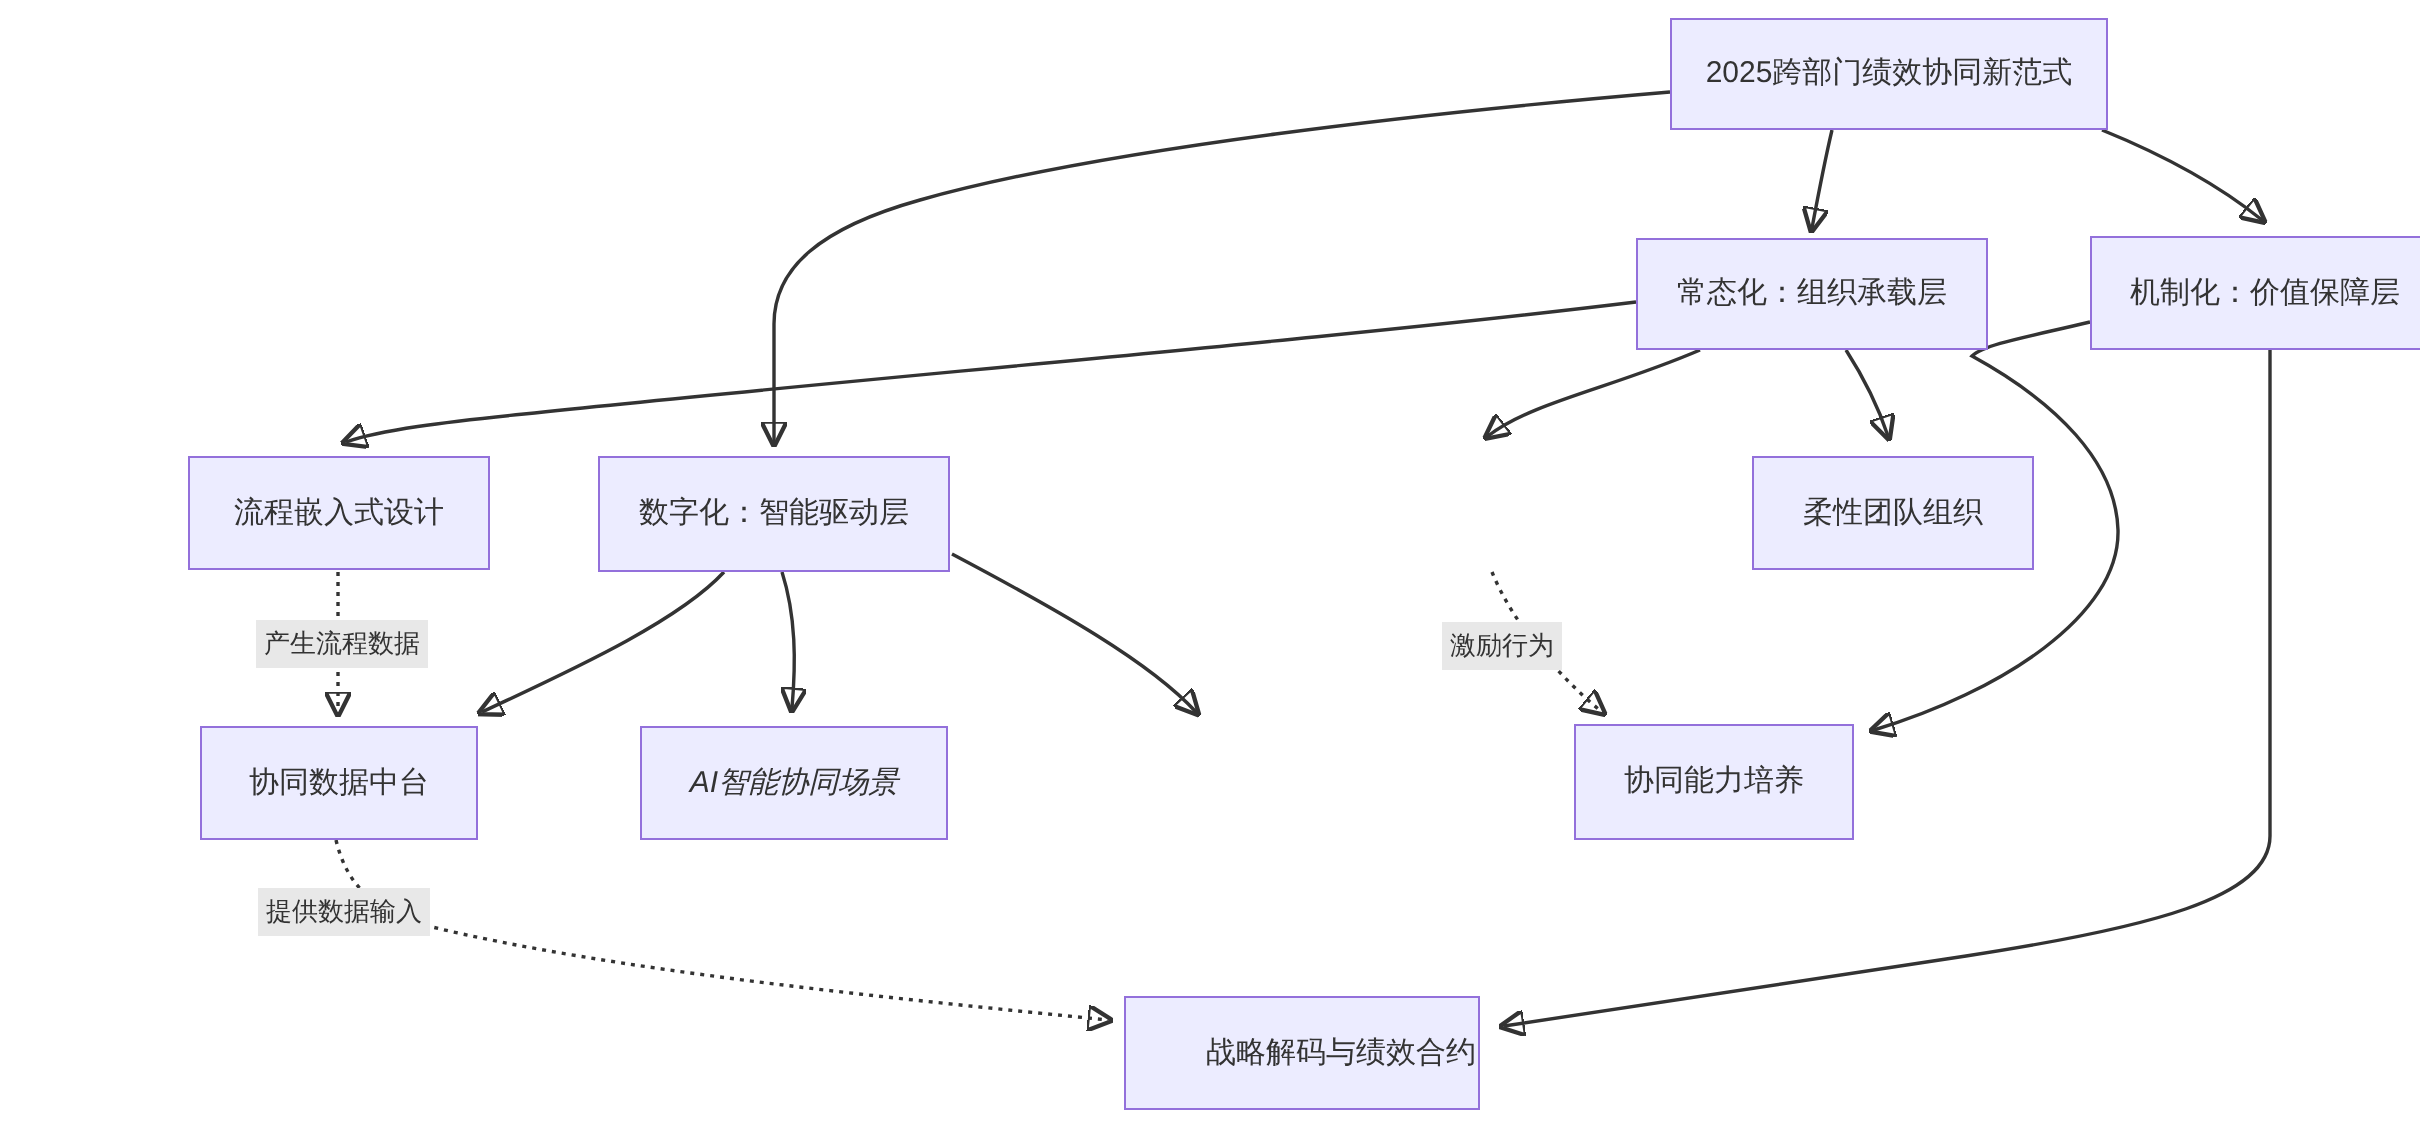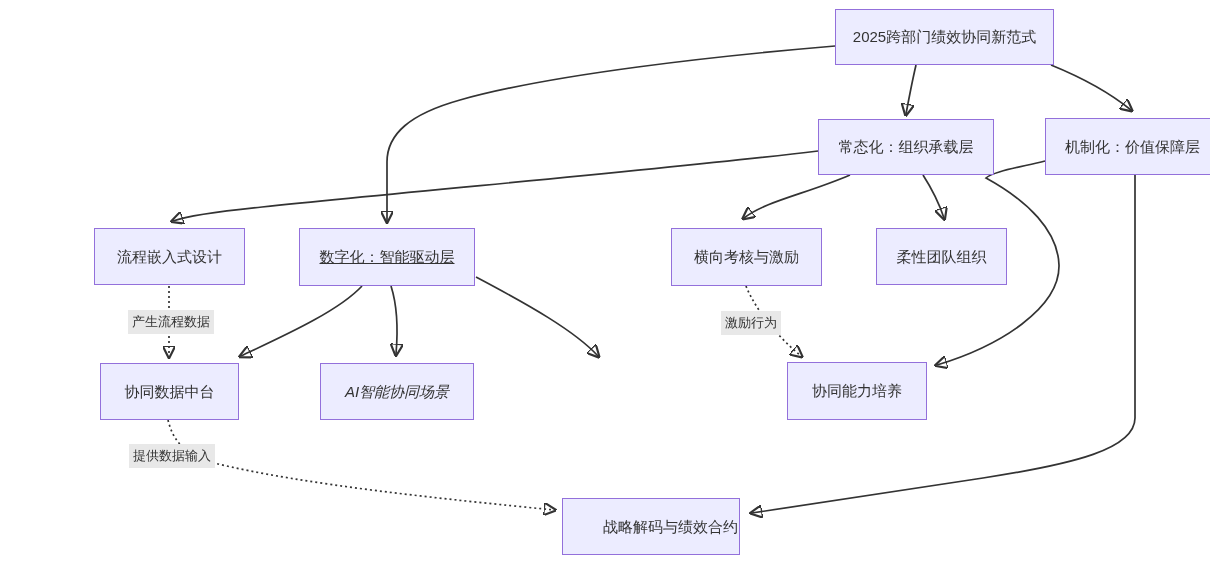--- a/index.html
+++ b/index.html
@@ -33,23 +33,23 @@
     font-size:13px;
     padding:3px 4px;
     white-space:nowrap;
     display:flex;align-items:center;justify-content:center;
   }
   
   #n-root      {left:793px;top:9px;  width:219px;height:56px;}
   #n-org       {left:776px;top:119px;width:176px;height:56px;}
   #n-value     {left:1003px;top:118px;width:175px;height:57px;}
   #n-process   {left:52px; top:228px;width:151px;height:57px;}
-  #n-digital   {left:257px;top:228px;width:176px;height:58px;text-decoration:underline;}
+  #n-digital   {left:257px;top:228px;width:176px;height:58px;}
   #n-review    {left:629px;top:228px;width:151px;height:58px;}
-  #n-team      {left:834px;top:228px;width:131px;height:57px;}
+  #n-team      {left:834px;top:228px;width:141px;height:57px;}
   #n-platform  {left:58px; top:363px;width:139px;height:57px;}
   #n-ai        {left:278px;top:363px;width:154px;height:57px;font-style:italic;}
   #n-board     {left:482px;top:363px;width:153px;height:57px;}
   #n-capability{left:745px;top:362px;width:140px;height:58px;}
   #n-strategy  {left:520px;top:498px;width:178px;height:57px;padding-left:39px;}
   
   #el-produce  {left:86px; top:310px;}
   #el-incentive{left:679px;top:311px;}
   #el-provide  {left:87px; top:444px;}
 </style>
@@ -78,21 +78,20 @@
     <path class="dotted" d="M 127,286 L 127,356" marker-end="url(#arrow)"></path>
     <path class="dotted" d="M 704,286 C 714,311 737,338 759,356" marker-end="url(#arrow)"></path>
     <path class="dotted" d="M 126,420 C 131,441 143,455 172,463 C 262,485 402,499 512,510" marker-end="url(#arrow)"></path>
   </svg>
 
   <div class="node" id="n-root">2025跨部门绩效协同新范式</div>
   <div class="node" id="n-org">常态化：组织承载层</div>
   <div class="node" id="n-value">机制化：价值保障层</div>
   <div class="node" id="n-process">流程嵌入式设计</div>
   <div class="node" id="n-digital">数字化：智能驱动层</div>
-  <div class="node" id="n-review">横向考核与激励</div>
   <div class="node" id="n-team">柔性团队组织</div>
   <div class="node" id="n-platform">协同数据中台</div>
   <div class="node" id="n-ai">AI智能协同场景</div>
   <div class="node" id="n-capability">协同能力培养</div>
   <div class="node" id="n-strategy">战略解码与绩效合约</div>
 
   <div class="edge-label" id="el-produce">产生流程数据</div>
   <div class="edge-label" id="el-incentive">激励行为</div>
   <div class="edge-label" id="el-provide">提供数据输入</div>
 

